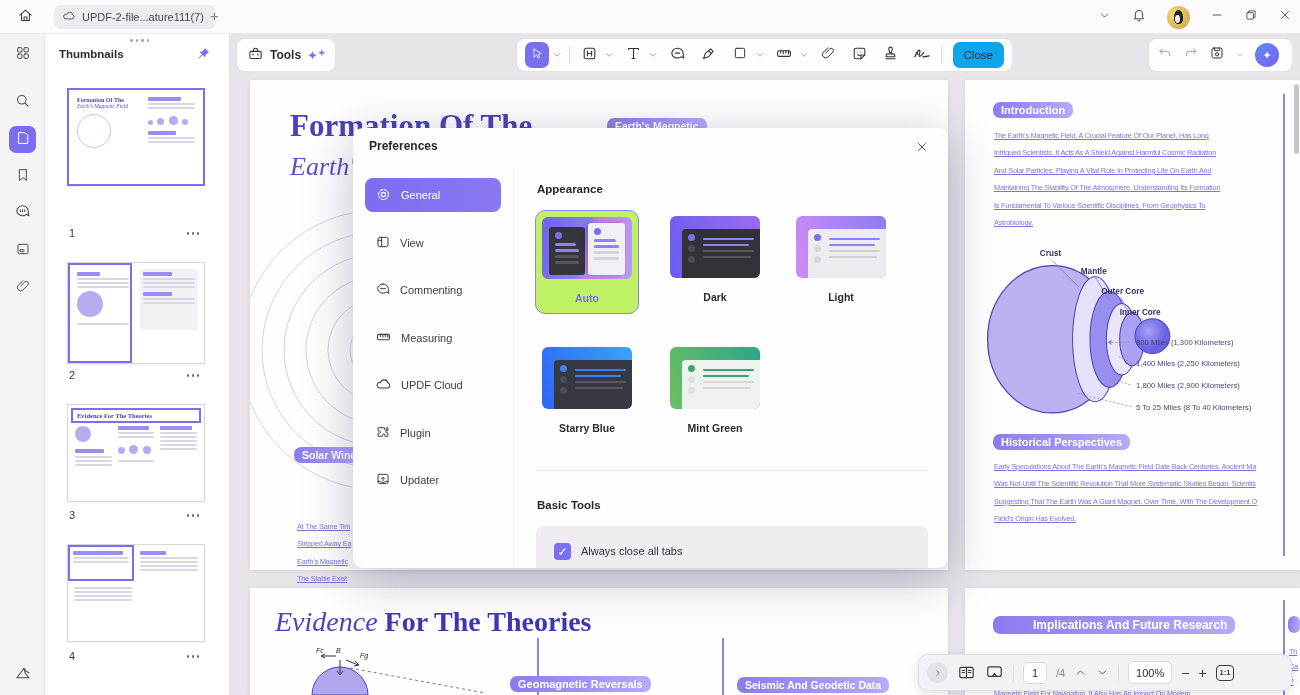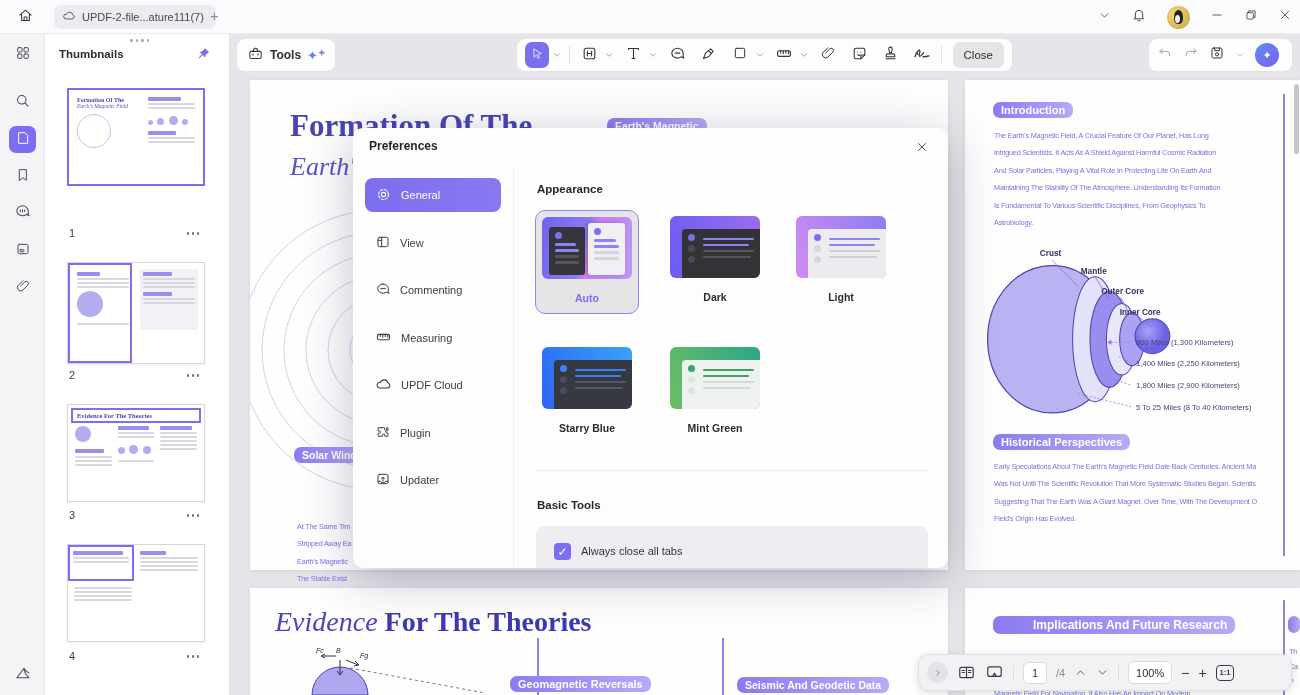--- a/index.html
+++ b/index.html
@@ -45,44 +45,44 @@
   .pill { position:absolute; background:#fdfdfe; border:1px solid #e4e2e8; border-radius:9px; display:flex; align-items:center; z-index:31; }
   .tools-pill { left:236px; top:38px; width:100px; height:34px; padding:0 10px; gap:6px; }
   .tools-label { font-size:12px; font-weight:bold; color:#2e2e35; }
   .spark { color:#6e7df5; font-size:13px; line-height:1; }
   .spark b { color:#9b6ef2; font-size:9px; vertical-align:top; }
   .main-pill { left:516px; top:38px; width:497px; height:34px; padding:0 8px; gap:7px; }
   .tool-btn { width:26px; height:26px; border-radius:7px; display:flex; align-items:center; justify-content:center; color:#33333a; }
   .tool-btn.sel { background:#7b6ef0; color:#fff; }
   .tchev { color:#6b6b73; margin-left:-4px; }
   .tsep { width:1px; height:18px; background:#e2e0e6; }
-  .close-btn { margin-left:4px; height:26px; padding:0 11px; background:#e5e5e5; border-radius:7px; font-size:11.5px; color:#2f2f36; display:flex; align-items:center; }
+  .close-btn { margin-left:4px; height:26px; padding:0 11px; background:#0ea5e9; border-radius:7px; font-size:11.5px; color:#2f2f36; display:flex; align-items:center; }
   .right-pill { left:1148px; top:38px; width:145px; height:34px; padding:0 8px; gap:10px; }
   .dim { color:#9b9ba3; }
   .ai-btn { width:24px; height:24px; border-radius:50%; background:linear-gradient(135deg,#5f8cf6,#7a5ff0); display:flex; align-items:center; justify-content:center; color:#fff; font-size:11px; }
 
   
   .page { position:absolute; background:#fefefe; box-shadow:0 1px 4px rgba(30,25,70,.10); }
   .serif-title { font-family:"Liberation Serif",serif; font-weight:bold; color:#4a43b5; }
   .serif-ital { font-family:"Liberation Serif",serif; font-style:italic; color:#5a52c8; }
   .badge { display:inline-flex; align-items:center; padding:2px 8px; background:linear-gradient(90deg,#8a7cf0,#b6aaf8); color:#fff; font-weight:bold; border-radius:7px; }
-  .body-line { color:#7b74e0; font-size:7.3px; letter-spacing:-0.2px; line-height:17.4px; white-space:nowrap; }
+  .body-line { color:#7b74e0; font-size:7.3px; letter-spacing:-0.2px; line-height:17.4px; white-space:nowrap;text-decoration:underline; }
   .vline { position:absolute; width:1.5px; background:#8d86dd; }
 
   
   .dialog { position:absolute; left:353px; top:128px; width:595px; height:440px; background:#fdfdfe; border-radius:10px; box-shadow:0 10px 50px rgba(35,30,80,.28); z-index:35; overflow:hidden; }
   .dlg-title { position:absolute; left:16px; top:11px; font-size:12px; font-weight:bold; color:#26262c; }
   .dlg-close { position:absolute; right:16px; top:9px; width:20px; height:20px; display:flex; align-items:center; justify-content:center; color:#3a3a40; font-size:14px; }
   .dlg-nav { position:absolute; left:0; top:40px; width:161px; height:400px; border-right:1px solid #efedf1; padding:10px 12px; }
   .nav-item { height:34px; margin-bottom:13.5px; border-radius:8px; display:flex; align-items:center; gap:9px; padding:0 10px; font-size:11px; color:#3c3c44; }
   .nav-item.sel { background:linear-gradient(90deg,#7b6ef0,#8879f2); color:#fff; }
   .dlg-content { position:absolute; left:161px; top:40px; width:434px; height:400px; }
   .sect-h { font-size:11.5px; font-weight:bold; color:#26262c; }
   .tcard { position:absolute; width:104px; text-align:center; }
-  .tcard.selected { border:1.5px solid #9083f3; border-radius:10px; background:#e5e5e5; padding-top:6px; height:104px; }
+  .tcard.selected { border:1.5px solid #9083f3; border-radius:10px; background:#bef264; padding-top:6px; height:104px; }
   .tthumb { position:relative; width:90px; height:62px; margin:0 auto; border-radius:6px; overflow:hidden; }
   .tlabel { margin-top:13px; font-size:10.5px; font-weight:bold; color:#2b2b33; }
   .tlabel.sel { color:#7b6ef0; }
   .pan { position:absolute; border-radius:3px; padding:3px; }
   .pdot { display:block; width:7px; height:7px; border-radius:50%; margin:2px 0 4px 3px; }
   .pln { display:block; height:2.5px; border-radius:2px; margin:3.5px 3px; }
   .th-auto { background:linear-gradient(105deg,#6f63ee 0%,#8b7bf2 46%,#c67ef3 54%,#b79bf7 100%); }
   .th-dark { background:linear-gradient(70deg,#6a5cf0,#9a6cf2); }
   .th-light { background:linear-gradient(70deg,#d08cf3,#8d7cf3); }
   .th-starry { background:linear-gradient(70deg,#2e66f3,#3aa3f8); }

